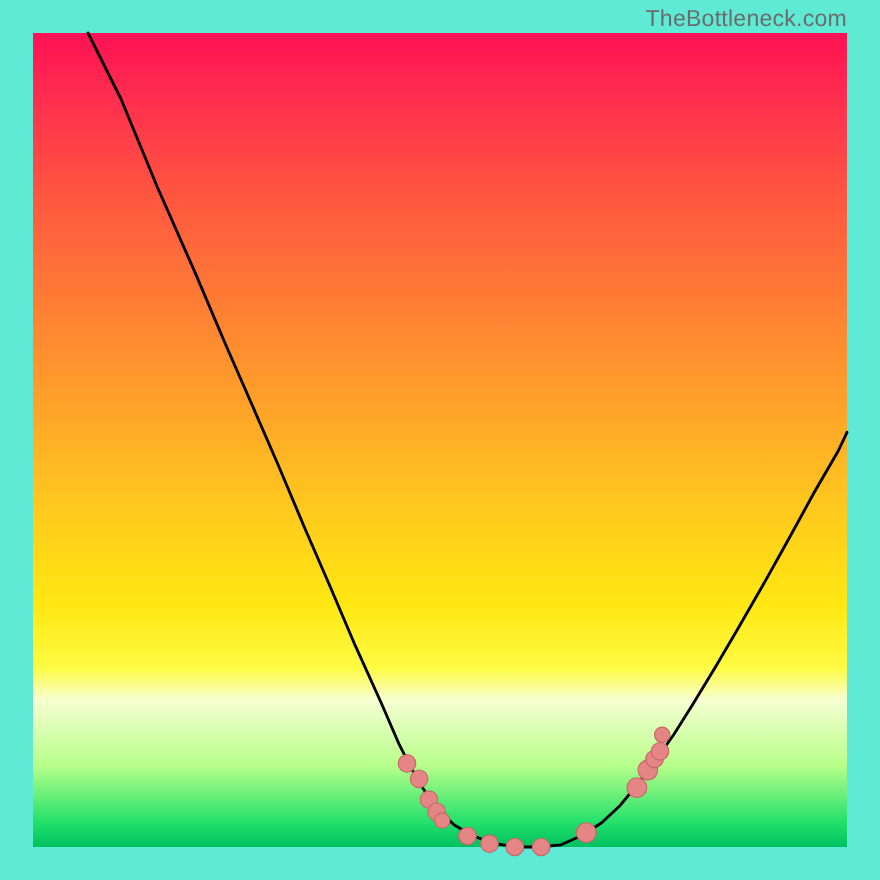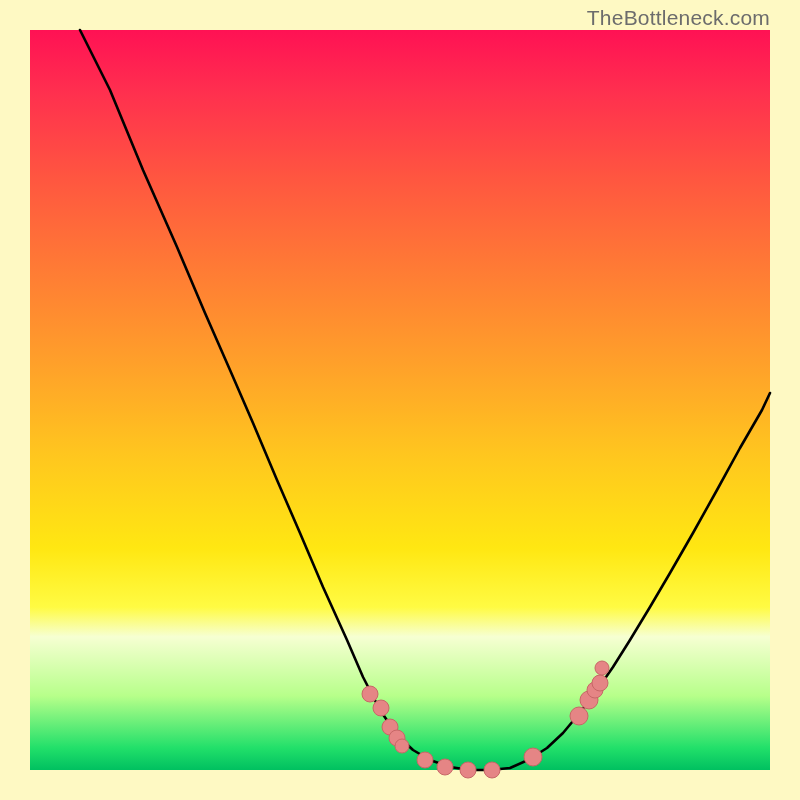--- a/index.html
+++ b/index.html
@@ -8,21 +8,21 @@
     width: 800px;
     height: 800px;
     overflow: hidden;
     background: #000;
     font-family: Arial, Helvetica, sans-serif;
   }
   .frame {
     position: relative;
     width: 800px;
     height: 800px;
-    background: #fef9c3;
+    background: #5eead4;
   }
   .plot-area {
     position: absolute;
     left: 30px;
     top: 30px;
     width: 740px;
     height: 740px;
     
     background: linear-gradient(
       to bottom,

